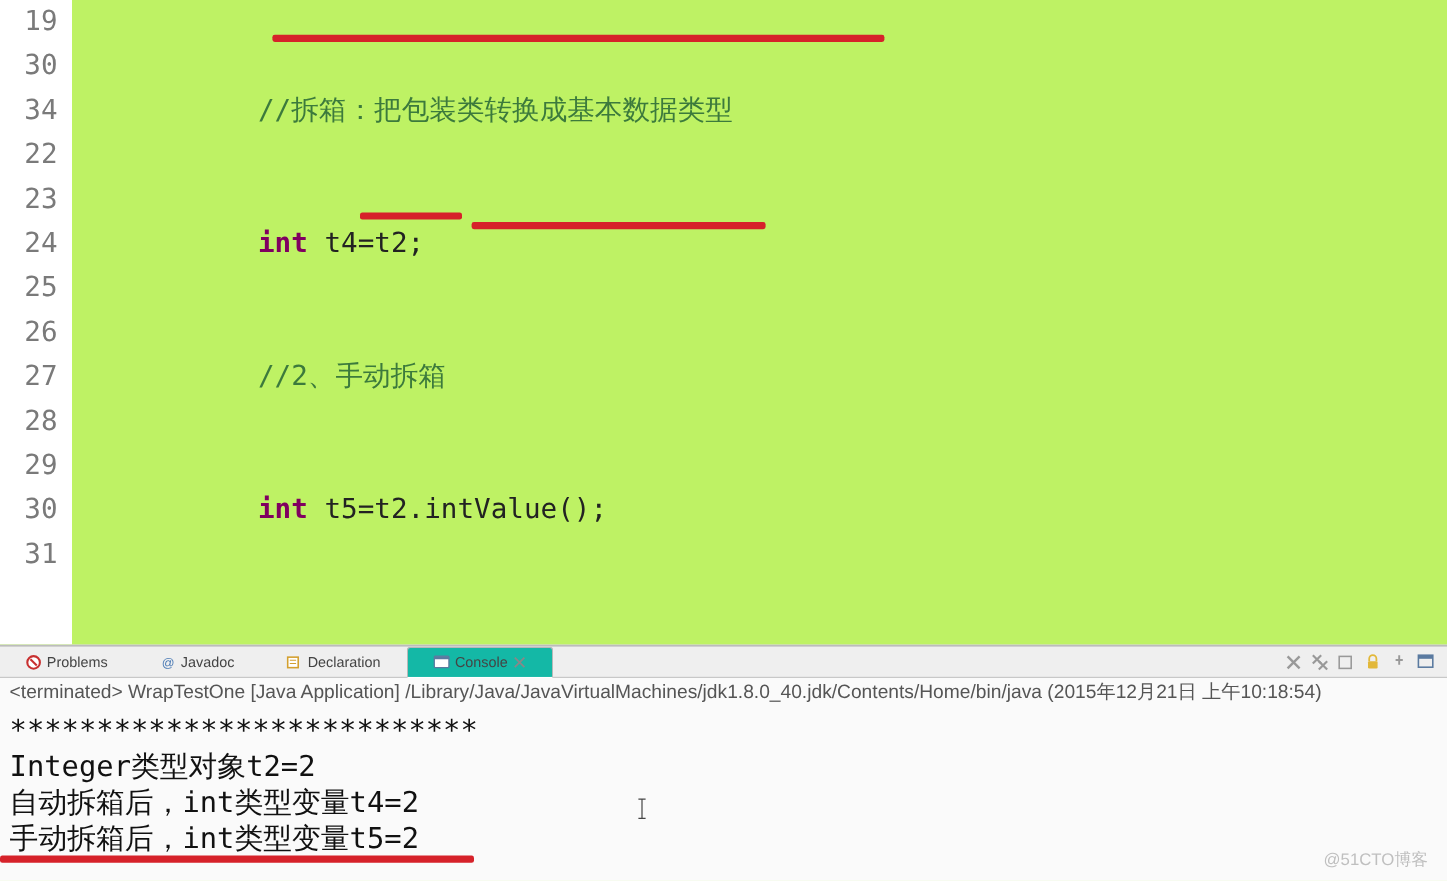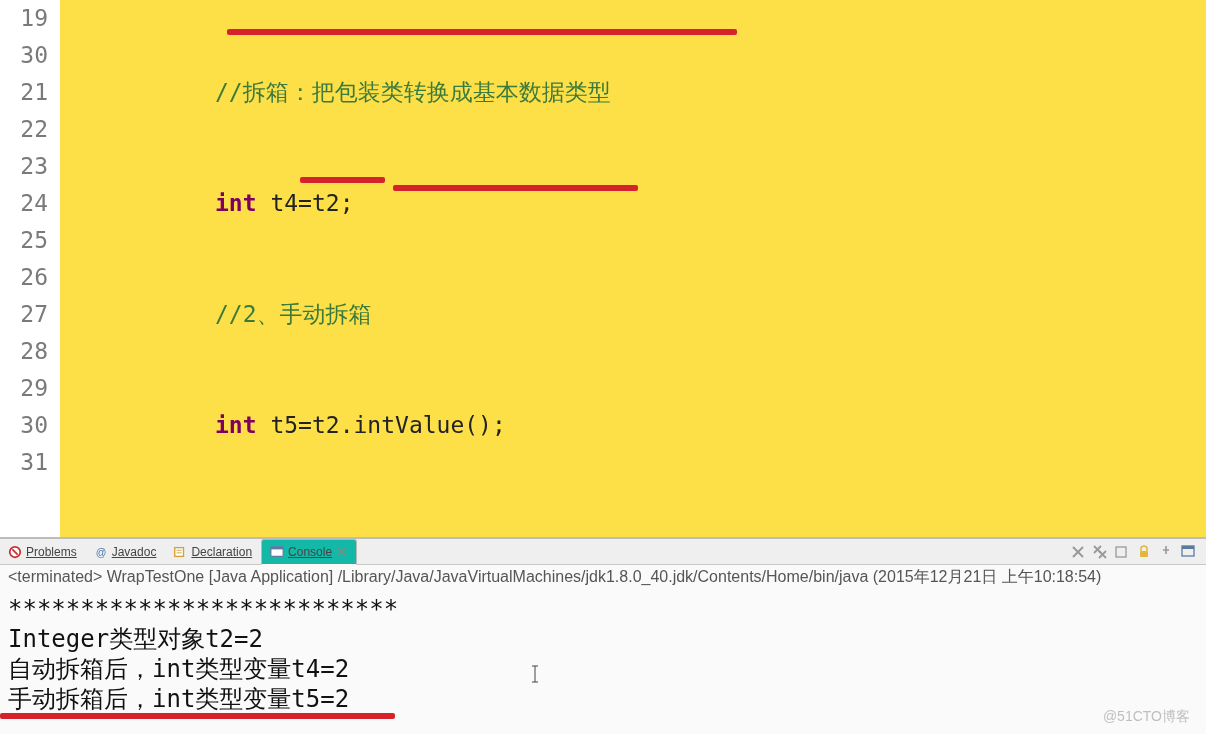--- a/index.html
+++ b/index.html
@@ -8,21 +8,21 @@
   background: #fff;
   width: 1206px;
   height: 734px;
   overflow: hidden;
   display: flex;
   flex-direction: column;
 }
 .editor-area {
   flex: 1;
   display: flex;
-  background: #fde047;
+  background: #bef264;
   overflow: hidden;
   position: relative;
 }
 .gutter {
   width: 60px;
   background: #fff;
   text-align: right;
   padding-right: 12px;
   color: #7a7a7a;
   font-size: 23px;
@@ -64,26 +64,25 @@
   background: #efefef;
   border-bottom: 1px solid #c8c8c8;
   height: 26px;
   font-family: "Lucida Grande", Arial, sans-serif;
   position: relative;
 }
 .tab {
   display: flex;
   align-items: center;
   gap: 4px;
-  padding: 4px 8px;
+  padding: 4px 21px;
   font-size: 12px;
   color: #444;
   height: 26px;
   border-right: 1px solid transparent;
-  text-decoration: underline;
 }
 .tab.active {
   background: #14b8a6;
   border: 1px solid #b8b8b8;
   border-bottom: 1px solid #fff;
   border-radius: 3px 3px 0 0;
   margin-bottom: -1px;
 }
 .tab-icons-right {
   margin-left: auto;
@@ -132,21 +131,21 @@
   color: #888;
 }
 </style>
 </head>
 <body>
 
 <div class="editor-area">
   <div class="gutter">
     <div>19</div>
     <div>30</div>
-    <div>21</div>
+    <div>34</div>
     <div>22</div>
     <div>23</div>
     <div>24</div>
     <div>25</div>
     <div>26</div>
     <div>27</div>
     <div>28</div>
     <div>29</div>
     <div>30</div>
     <div>31</div>

